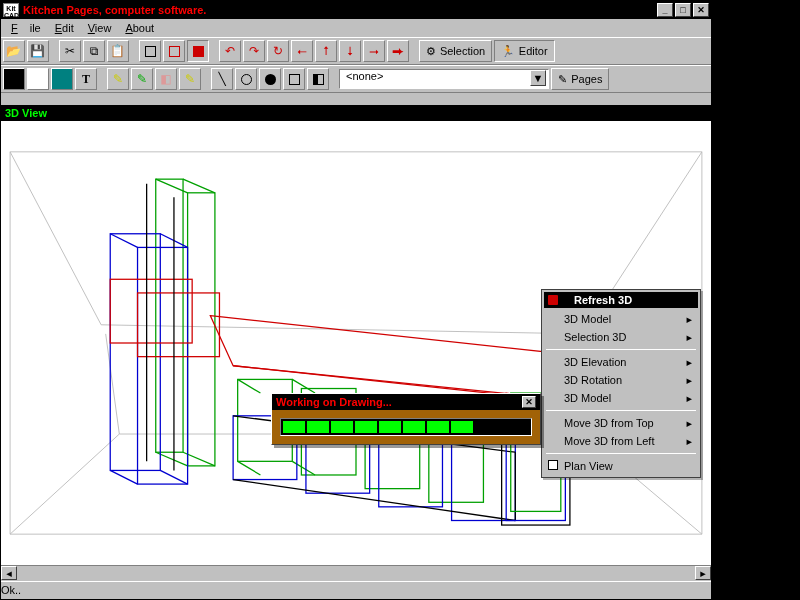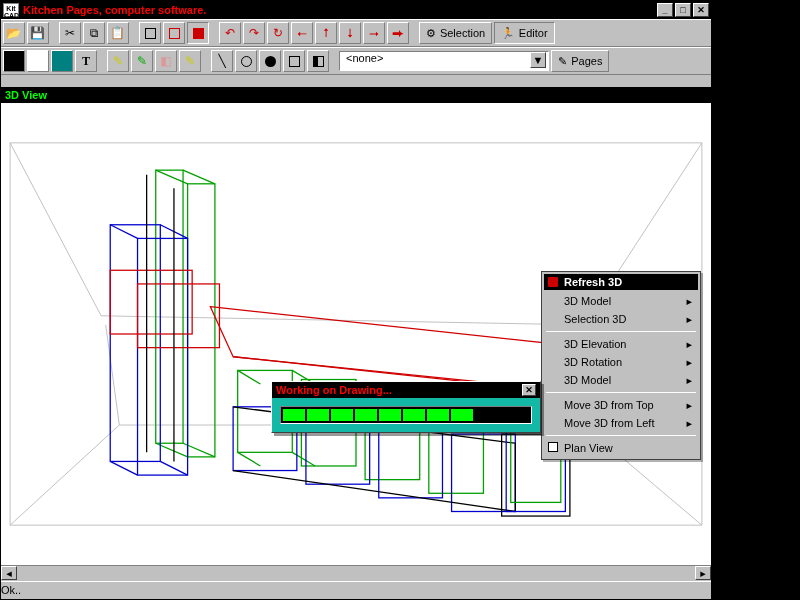--- a/index.html
+++ b/index.html
@@ -22,28 +22,28 @@
   .combo .dd { width:16px; height:16px; background:#c0c0c0; border:1px solid #fff; border-right-color:#404040; border-bottom-color:#404040; margin-left:auto; display:flex; align-items:center; justify-content:center;}
   .swatch { width:22px; height:22px; border:1px solid #fff; border-right-color:#808080; border-bottom-color:#808080; display:inline-block;}
   .viewtitle { background:#000; color:#0f0; font-weight:bold; padding:2px 4px; height:16px;margin-top:12px;}
   .viewport { flex:1; background:#fff; position:relative; overflow:hidden;}
   svg.scene { position:absolute; inset:0; width:100%; height:100%; }
   .scrollbar-h { height:16px; background:#c0c0c0; border-top:1px solid #808080; display:flex;}
   .sbtn { width:16px; height:14px; background:#c0c0c0; border:1px solid #fff; border-right-color:#404040; border-bottom-color:#404040; display:flex; align-items:center; justify-content:center;}
   .statusbar { height:18px; background:#c0c0c0; border-top:1px solid #fff; padding:2px 0;}
   
   .ctxmenu { position:absolute; top:168px; right:10px; width:160px; background:#c0c0c0; border:1px solid #404040; box-shadow: 2px 2px 0 rgba(0,0,0,.3); padding:2px;}
-  .ctxmenu .hdr { background:#000; color:#fff; padding:2px 4px; font-weight:bold; display:flex; align-items:center; gap:6px; margin-bottom:2px;}
+  .ctxmenu .hdr { background:#000; color:#fff; padding:2px 4px; font-weight:bold; display:flex; align-items:center; gap:16px; margin-bottom:2px;}
   .ctxmenu .hdr .ic { width:10px; height:10px; background:#c00; border-radius:1px;}
   .ctxitem { padding:3px 18px 3px 20px; position:relative; cursor:default;}
   .ctxitem .arrow { position:absolute; right:6px; top:3px;}
   .ctxsep { height:1px; background:#808080; border-bottom:1px solid #fff; margin:3px 2px;}
   .ctxitem .chk { position:absolute; left:4px; top:3px; width:10px; height:10px; border:1px solid #000; background:#fff;}
   
-  .dlg { position:absolute; top:278px; left:270px; width:270px; background:#14b8a6; border:1px solid #fff; border-right-color:#404040; border-bottom-color:#404040; box-shadow: 3px 3px 0 rgba(0,0,0,.4);}
+  .dlg { position:absolute; top:272px; left:270px; width:270px; background:#a16207; border:1px solid #fff; border-right-color:#404040; border-bottom-color:#404040; box-shadow: 3px 3px 0 rgba(0,0,0,.4);}
   .dlg .dlgtitle { background:#000; color:#f00; font-weight:bold; padding:2px 4px; display:flex; align-items:center;}
   .dlg .dlgtitle .x { margin-left:auto; width:14px; height:12px; background:#c0c0c0; border:1px solid #fff; border-right-color:#404040; border-bottom-color:#404040; color:#000; font-size:9px; display:flex; align-items:center; justify-content:center;}
   .dlg .body { padding:8px;}
   .progress { height:18px; background:#000; border:1px solid #808080; border-right-color:#fff; border-bottom-color:#fff; display:flex; gap:2px; padding:2px;}
   .progress .seg { width:22px; background:#0f0;}
   
   .red{color:#c00;} .yellow{color:#cc0;} .green{color:#0a0;}
   .circle-o{ width:11px;height:11px;border:1.5px solid #000;border-radius:50%;}
   .circle-f{ width:11px;height:11px;background:#000;border-radius:50%;}
   .sq-o{ width:11px;height:11px;border:1.5px solid #000;}
@@ -56,20 +56,26 @@
 
   <div class="titlebar">
     <div class="appicon">Kit CAD</div>
     <span>Kitchen Pages, computer software.</span>
     <div class="spacer"></div>
     <div class="winbtn">_</div>
     <div class="winbtn">□</div>
     <div class="winbtn">✕</div>
   </div>
 
+  <div class="menubar">
+    <span><u>F</u><span></span>ile</span>
+    <span><u>E</u>dit</span>
+    <span><u>V</u>iew</span>
+    <span><u>A</u>bout</span>
+  </div>
 
   <div class="toolbar">
     <div class="tbtn">📂</div>
     <div class="tbtn">💾</div>
     <div class="sep"></div>
     <div class="tbtn">✂</div>
     <div class="tbtn">⧉</div>
     <div class="tbtn">📋</div>
     <div class="sep"></div>
     <div class="tbtn">

